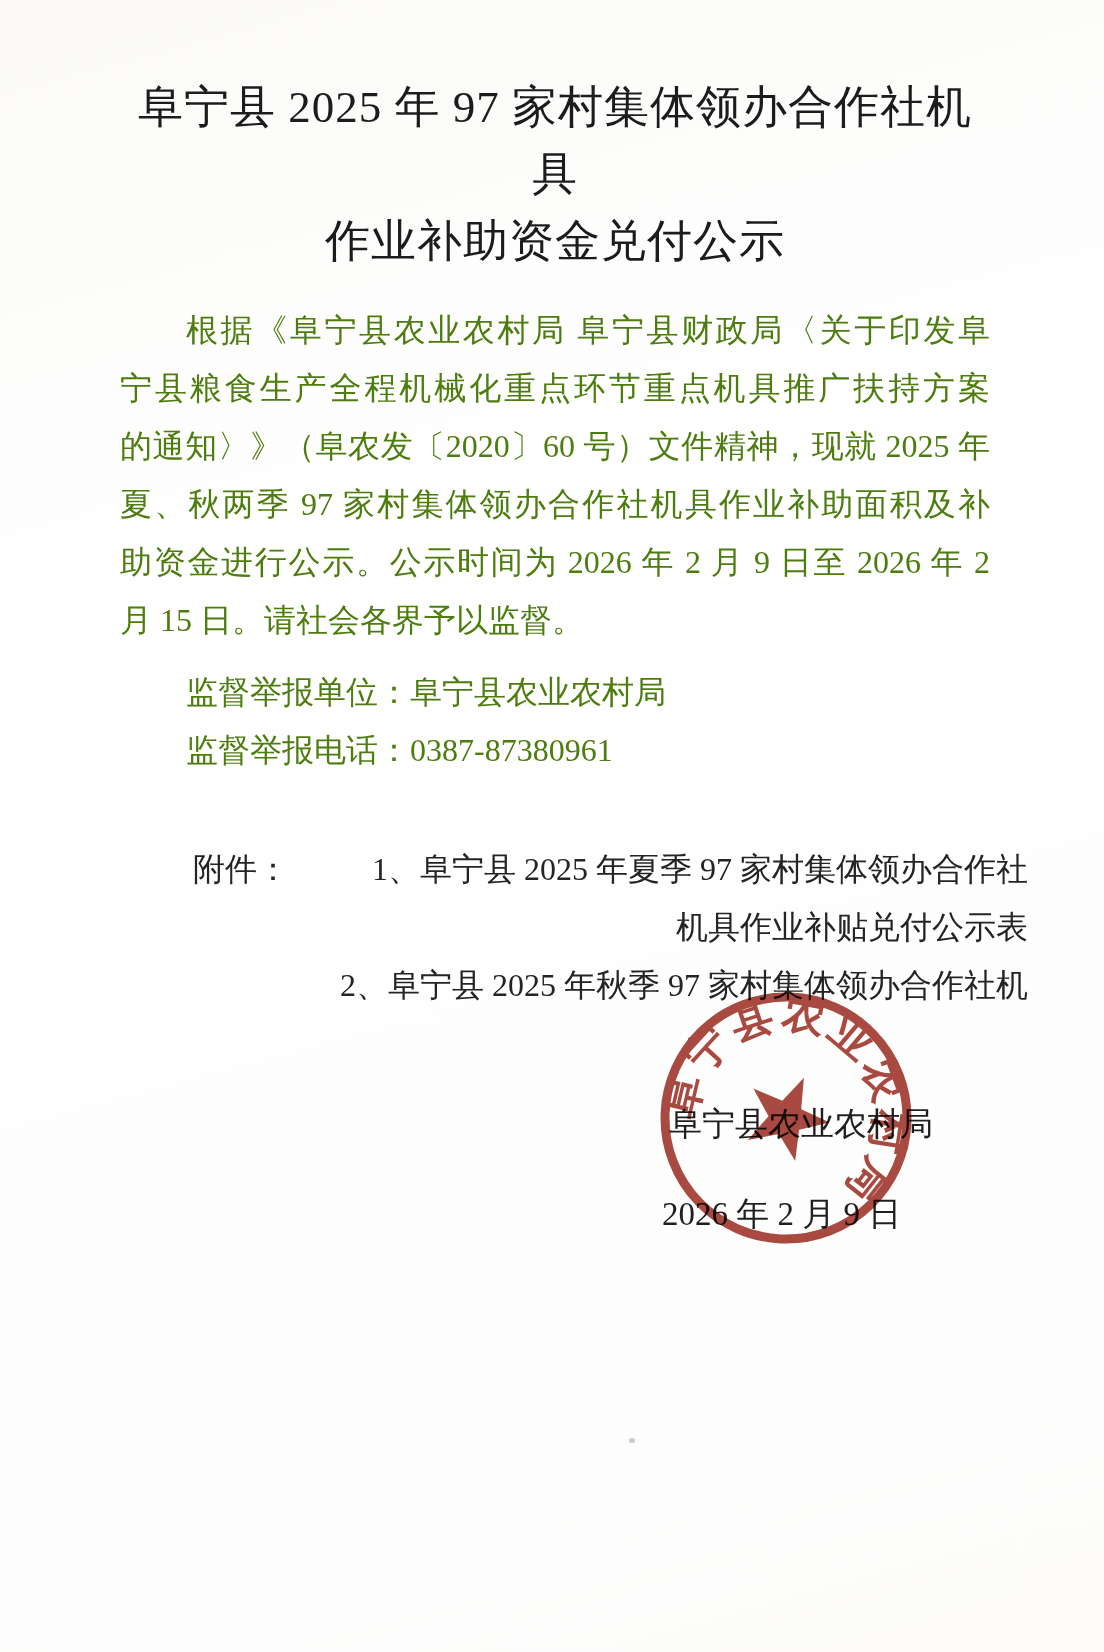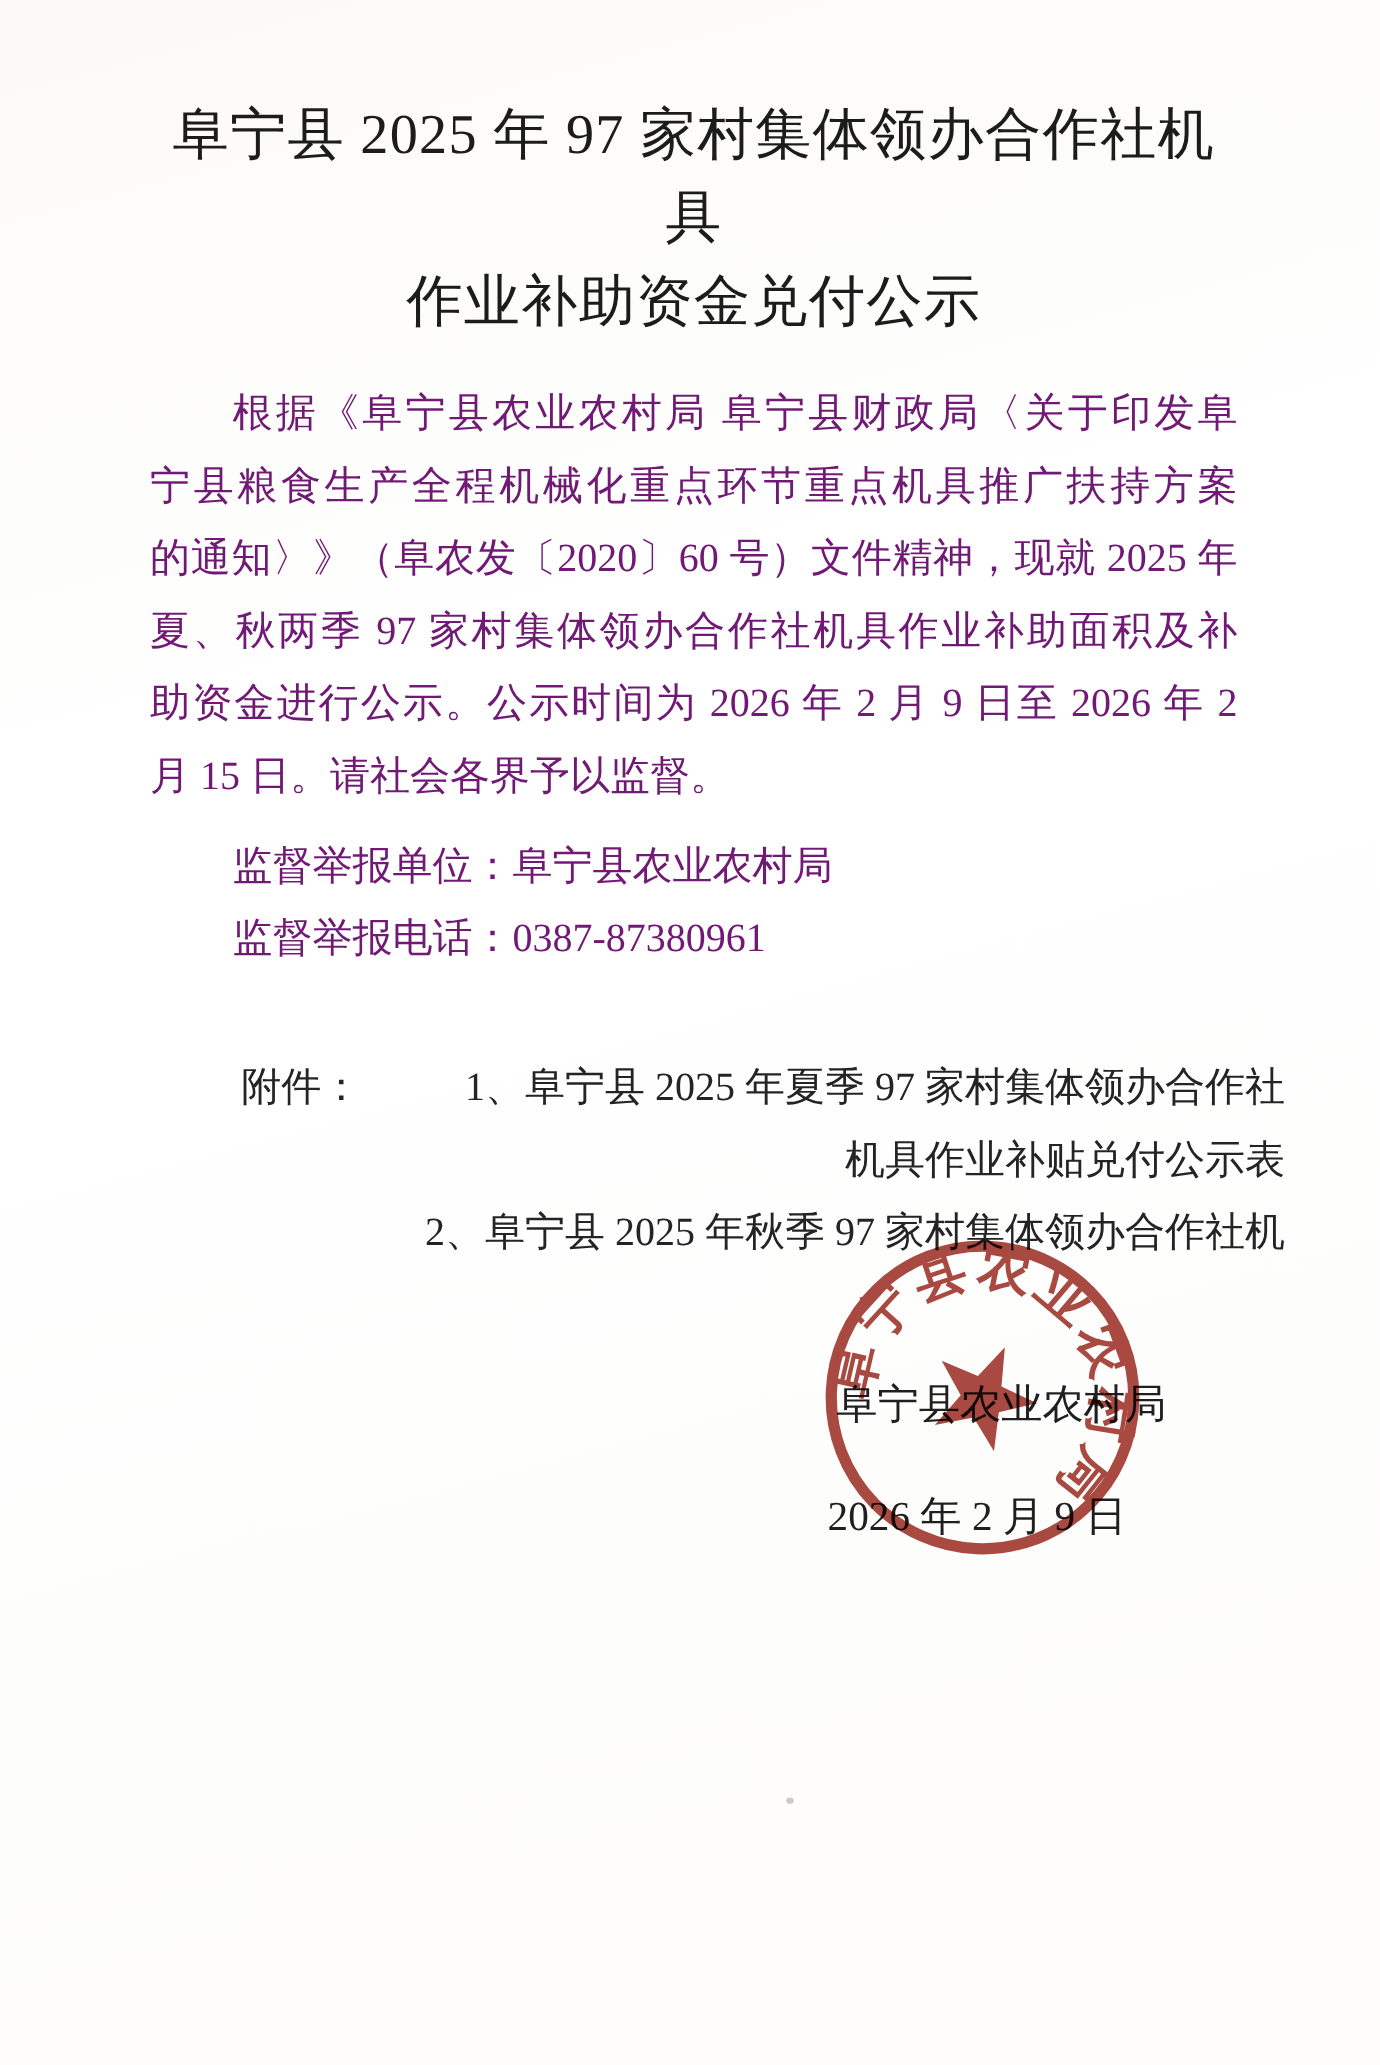--- a/index.html
+++ b/index.html
@@ -21,21 +21,21 @@
   .title-block { margin-top: 74px; }
   .title-line {
     font-size: 45px; line-height: 67px;
     text-align: center; letter-spacing: 1px;
     color: #1c1c1c; font-weight: 500;
   }
 
   .body-block { margin-top: 26px; }
   .bline {
     width: 870px; font-size: 32px; line-height: 58px;
-    color: #701a75; white-space: nowrap;
+    color: #4d7c0f; white-space: nowrap;
   }
   .just { white-space: normal; text-align: justify; text-align-last: justify; }
   .indent { text-indent: 66px; }
   .sup-unit { margin-top: 14px; }
 
   .attachments { display: flex; margin-top: 61px; gap: 44px; }
   .att-label {
     margin-left: 73px; width: 103px; flex: none;
     font-size: 32px; line-height: 58px; color: #242424;
   }

